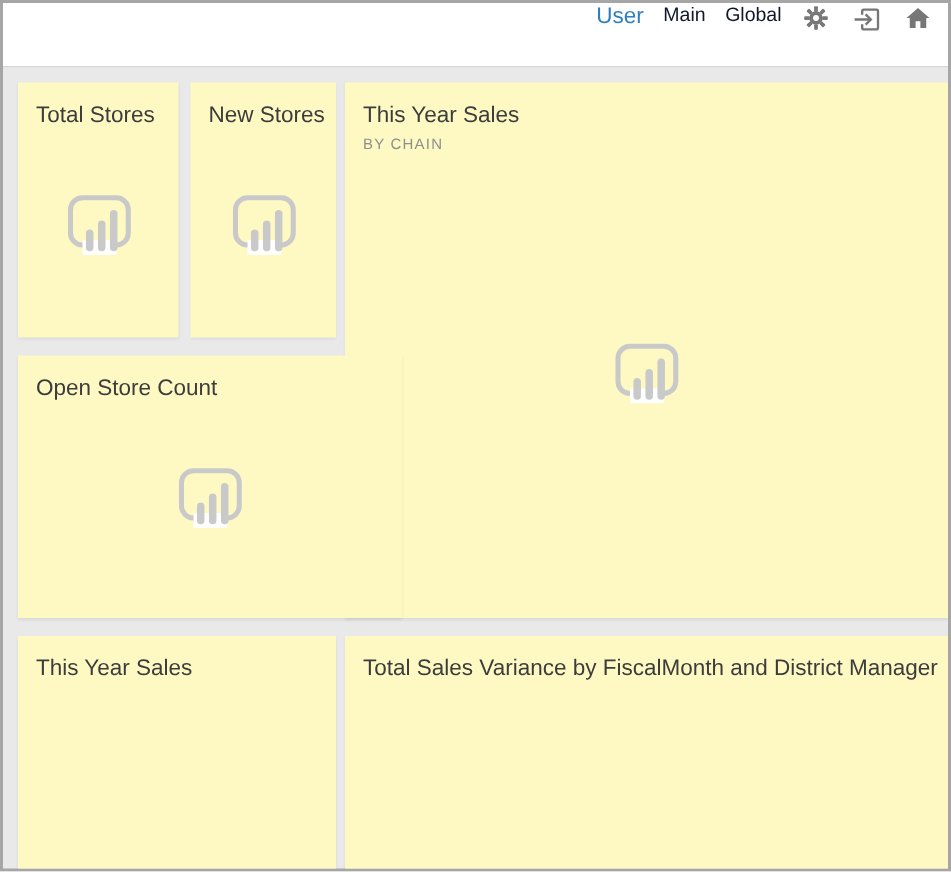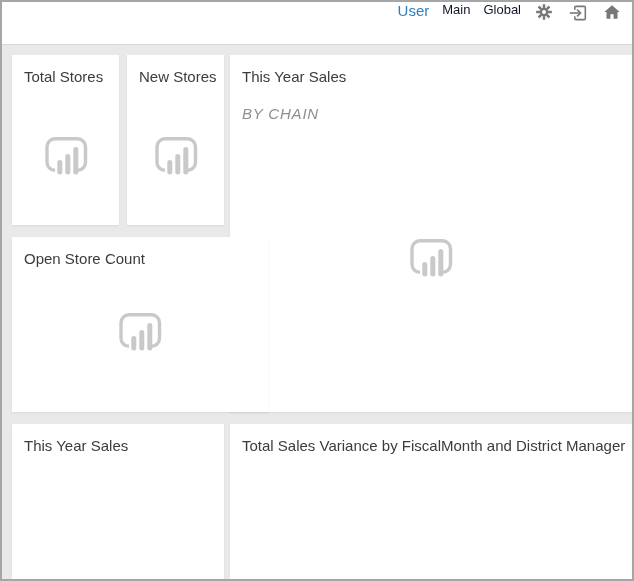--- a/index.html
+++ b/index.html
@@ -17,28 +17,28 @@
     background:#ffffff;
     border-bottom:1px solid #d6d6d6;
     display:flex; align-items:flex-start; justify-content:flex-end;
     gap:13px; padding-right:10px; box-sizing:border-box;
   }
   .nav-item { font-size:13px; color:#0f172a; cursor:pointer; }
   .nav-item.active { font-size:15px; color:#2e7fc2; }
   .icon-btn { display:flex; align-items:center; justify-content:center; cursor:pointer; }
 
   .tile {
-    position:absolute; background:#ffffff;
+    position:absolute; background:#fef9c3;
     box-shadow:0 1px 2px rgba(0,0,0,0.07);
     display:flex; flex-direction:column;
     padding:13px 12px; box-sizing:border-box;
     overflow:hidden;
   }
   .tile-title   { font-size:15px; color:#3c3c3c; line-height:1.25; white-space:nowrap; }
-  .tile-subtitle{ font-size:15px; color:#8f8f8f; letter-spacing:0.8px; margin-top:18px; white-space:nowrap;font-style:italic; }
+  .tile-subtitle{ font-size:10px; color:#8f8f8f; letter-spacing:0.8px; margin-top:4px; white-space:nowrap; }
   .tile-body { flex:1; display:flex; align-items:center; justify-content:center; }
 
   #tile-total-stores      { left:10px;  top:53px;  width:107px; height:170px; }
   #tile-new-stores        { left:125px; top:53px;  width:97px;  height:170px; }
   #tile-sales-chain       { left:228px; top:53px;  width:402px; height:357px; }
   #tile-open-store-count  { left:10px;  top:235px; width:256px; height:175px; }
   #tile-sales-postalcode  { left:10px;  top:422px; width:212px; height:357px; }
   #tile-sales-variance    { left:228px; top:422px; width:402px; height:357px; }
 </style>
 </head>

